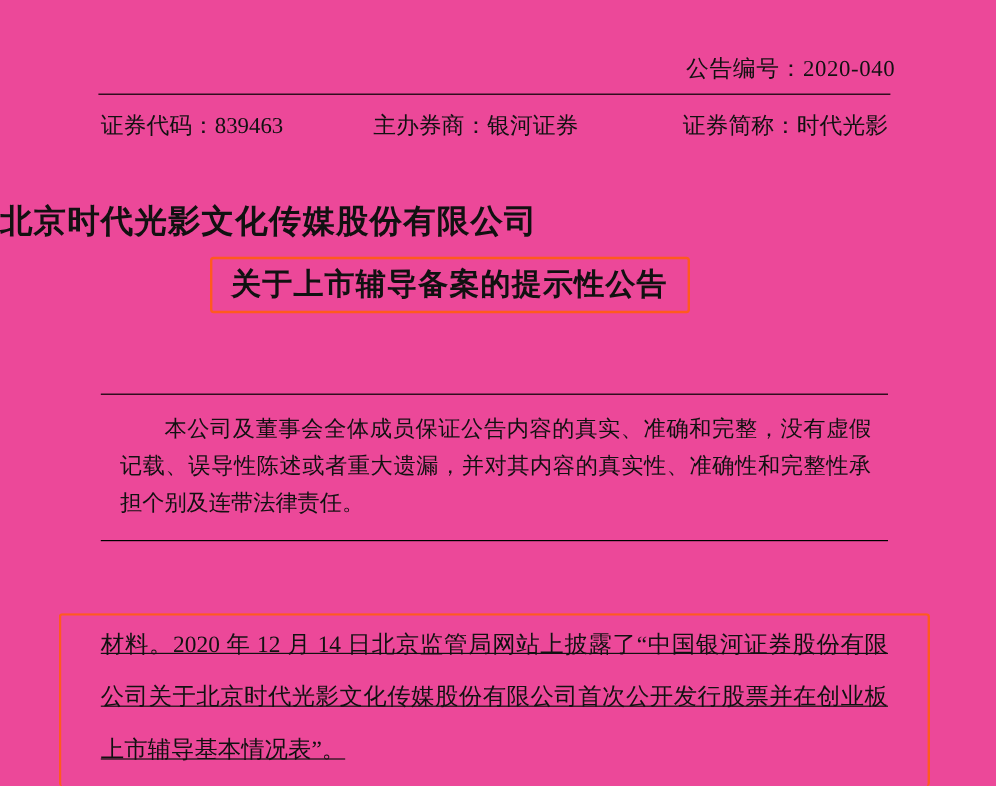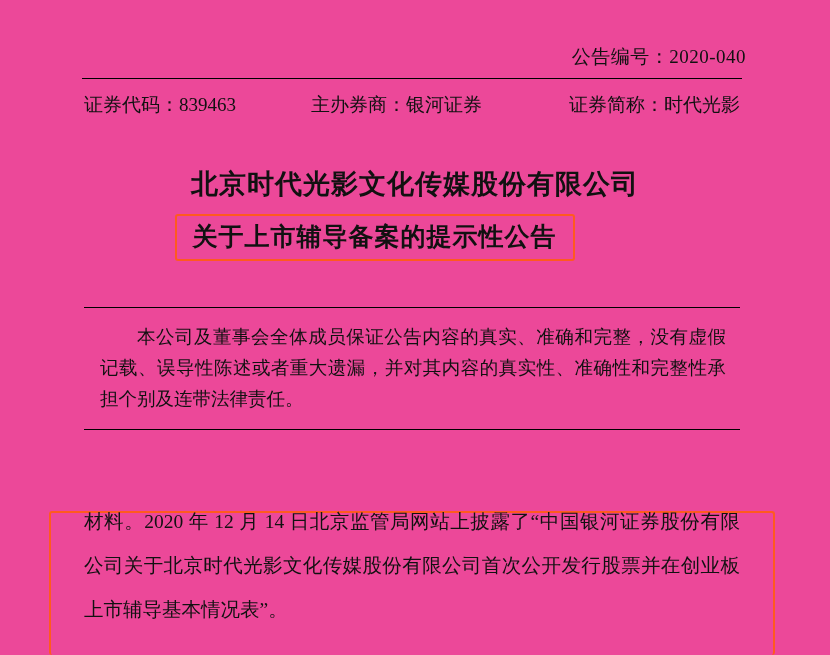--- a/index.html
+++ b/index.html
@@ -57,21 +57,21 @@
   }
   .code-row .cell { white-space: nowrap; }
   .code-row .cell-mid { margin-left: 12px; }
 
   
   .doc-title {
     position: absolute;
     left: 0;
     top: 166px;
     width: 830px;
-    text-align: center;
+    text-align: left;
     font-size: 27px;
     font-weight: bold;
     letter-spacing: 1px;
   }
 
   
   .subtitle-wrap {
     position: absolute;
     left: 0;
     top: 214px;
@@ -85,21 +85,21 @@
     padding: 4px 16px 6px 16px;
     font-size: 25px;
     font-weight: bold;
     letter-spacing: 1px;
   }
 
   
   .disclaimer {
     position: absolute;
     left: 84px;
-    top: 307px;
+    top: 328px;
     width: 656px;
     box-sizing: border-box;
     border-top: 1px solid #000000;
     border-bottom: 1px solid #000000;
     padding: 14px 14px 14px 16px;
     font-size: 18.5px;
     line-height: 31px;
     text-align: justify;
     text-justify: inter-ideograph;
   }
@@ -129,27 +129,28 @@
     width: 726px;
     height: 144px;
     box-sizing: border-box;
     border: 2.5px solid #ff5a1f;
     border-radius: 3px;
     border-bottom: none;
   }
   .p2 {
     position: absolute;
     left: 84px;
-    top: 500px;
+    top: 516px;
     width: 656px;
     font-size: 19.5px;
     line-height: 44px;
     text-align: justify;
     text-justify: inter-ideograph;
     text-indent: 0;
+    text-decoration: underline;
   }
   .num { font-family: "Liberation Serif", serif; }
 </style>
 </head>
 <body>
 
 <div class="page">
 
   <div class="ann-no">
     <span>公告编号：</span><span class="num">2020-040</span>

